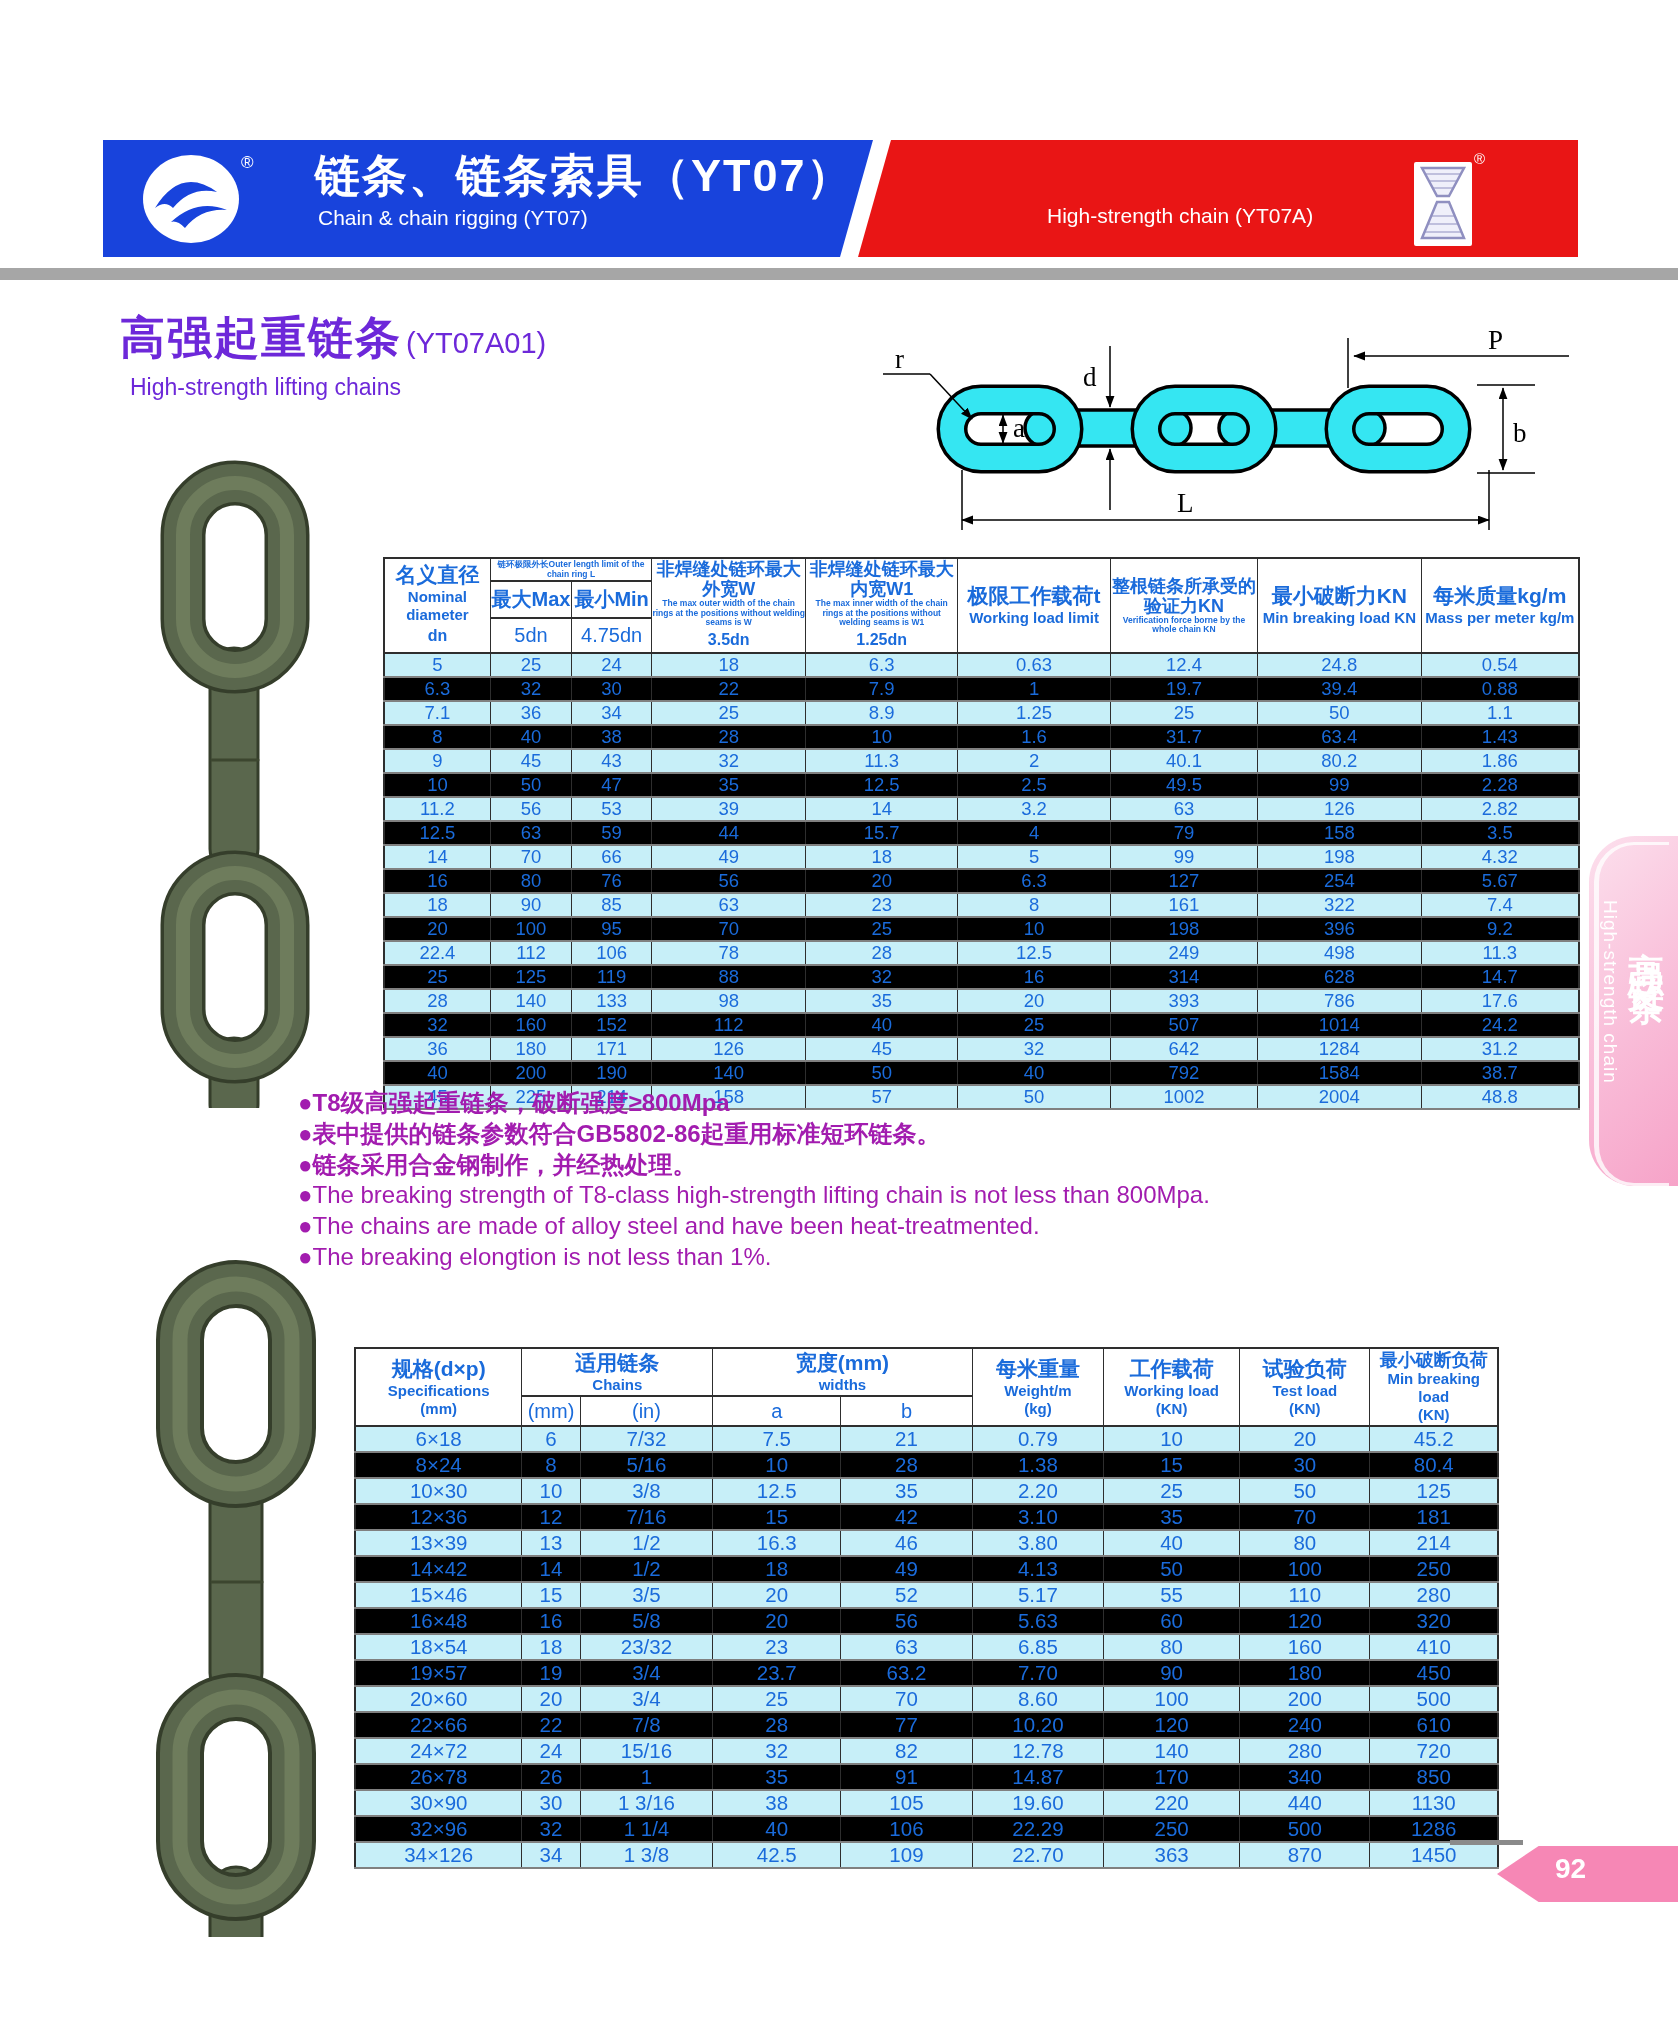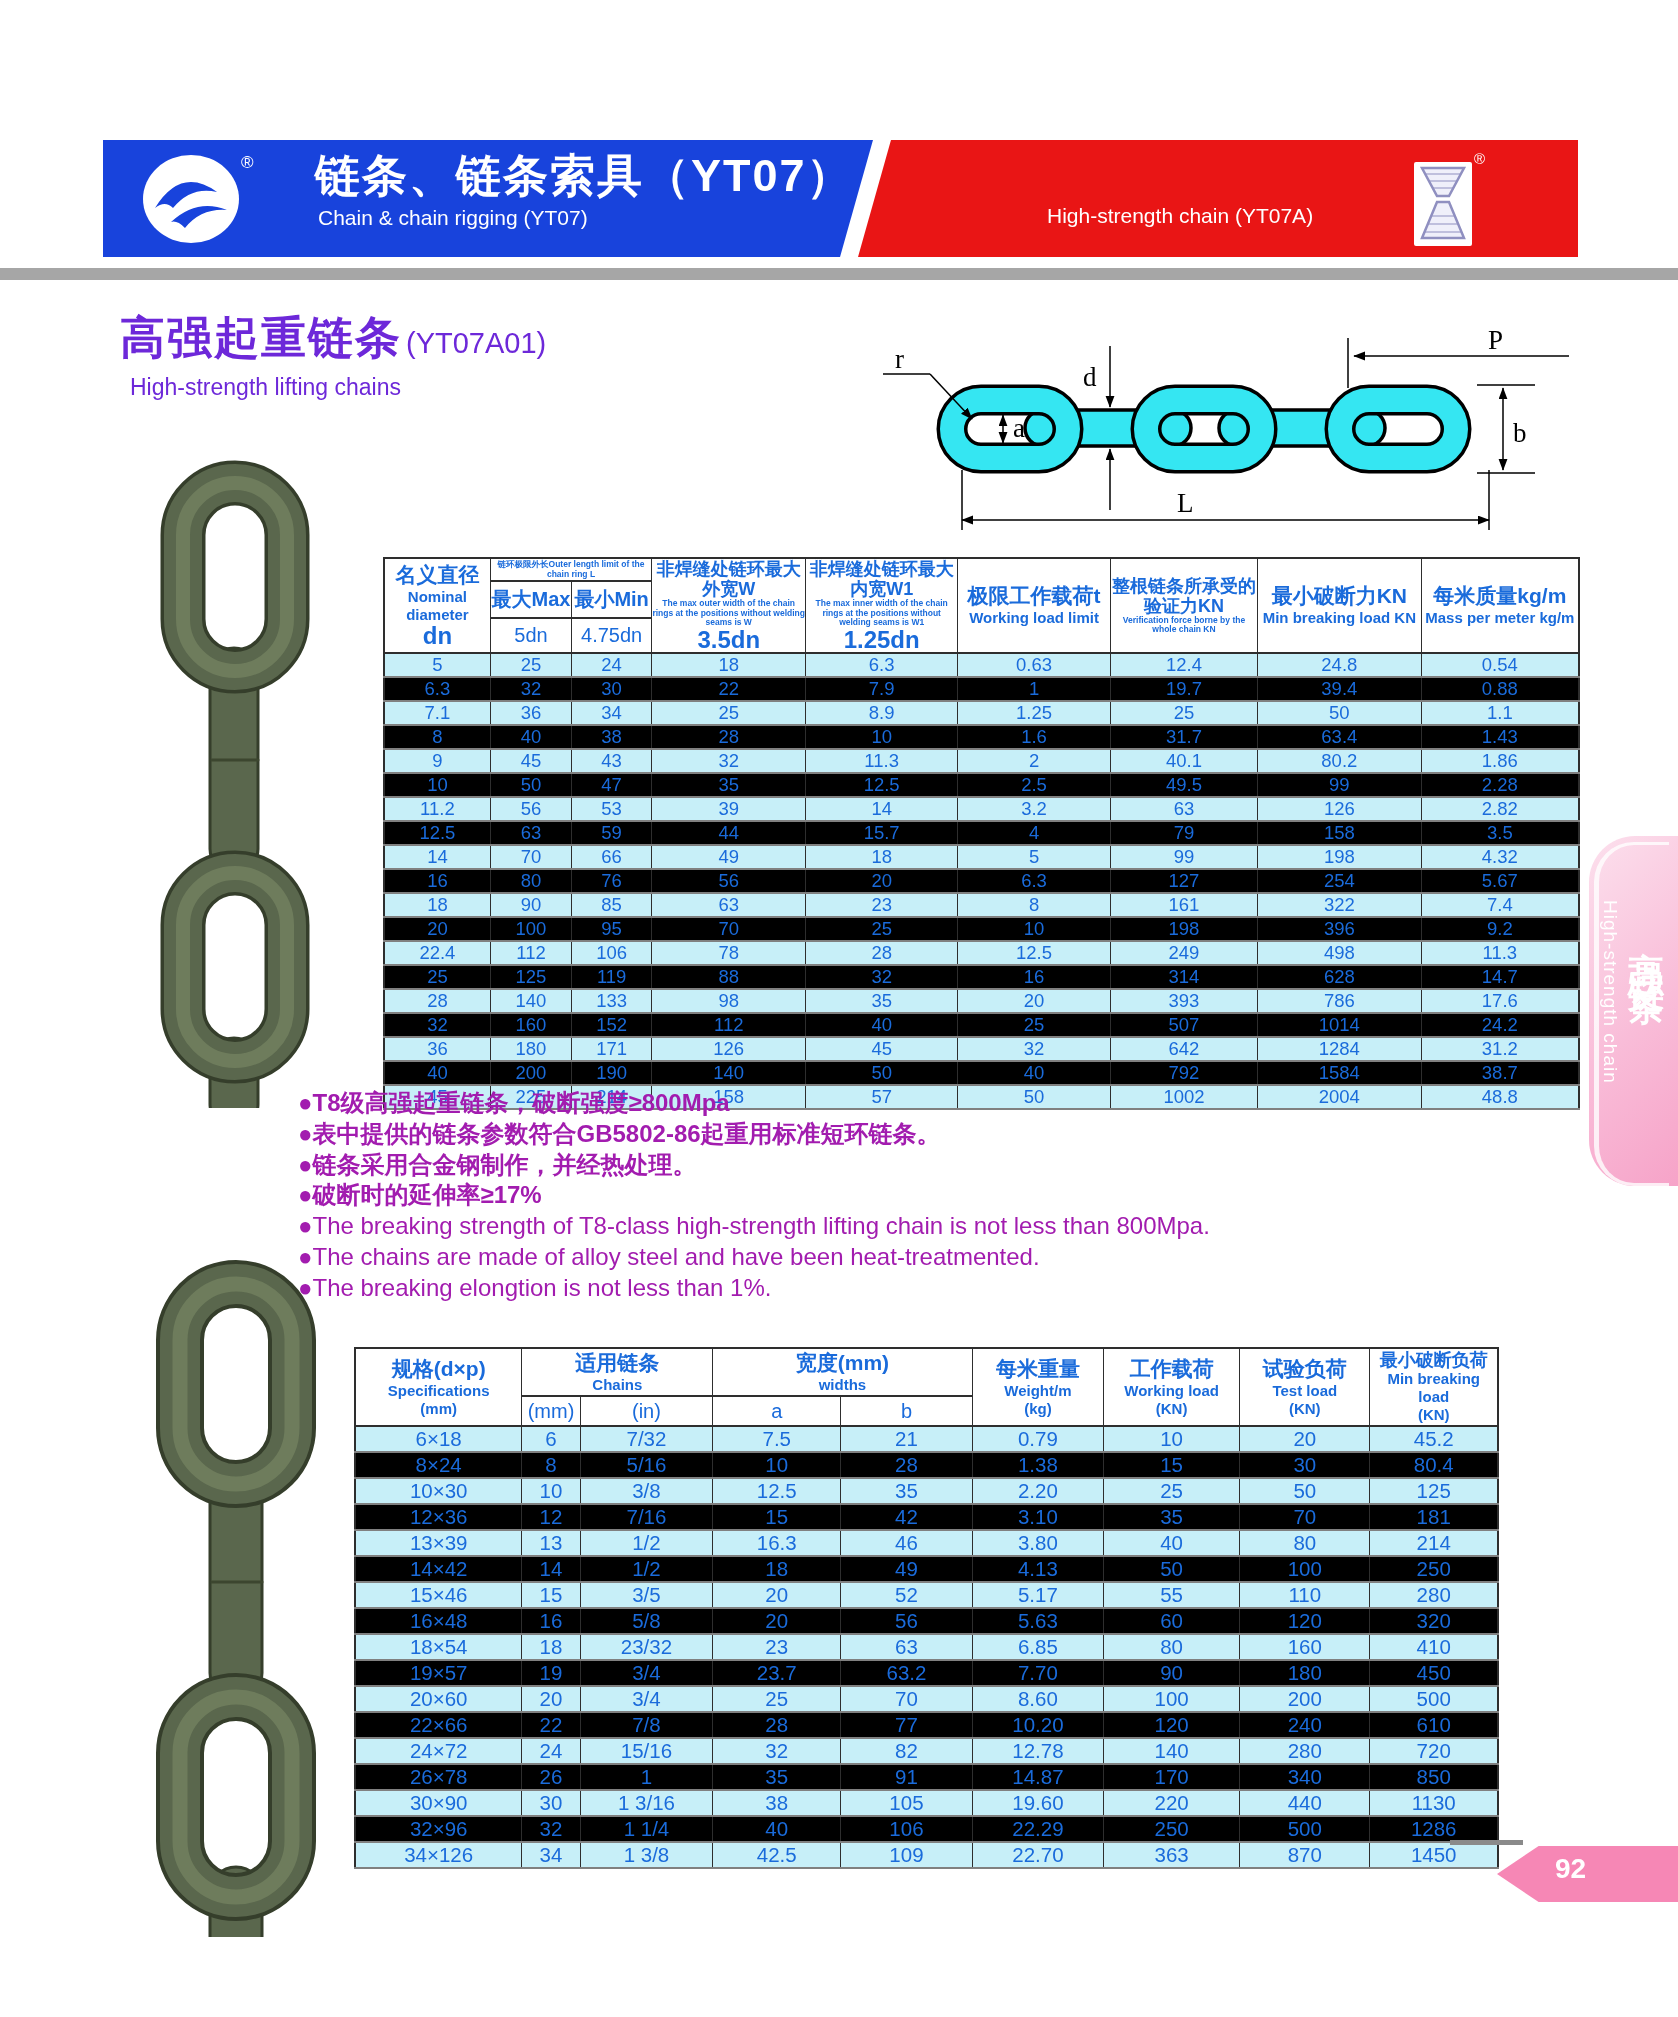--- a/index.html
+++ b/index.html
@@ -38,21 +38,21 @@
         border-top:2.5px solid #808080;border-bottom:2.5px solid #808080;
         text-align:center;vertical-align:middle;padding:0;color:#1A6BDB;overflow:hidden;}
   table{border:2.5px solid #2e2e2e;}
   thead th{border-top:2px solid #2e2e2e;border-bottom:2px solid #2e2e2e;background:#fff;}
   tbody tr:nth-child(odd) td{background:#C7EFF8;}
   .t1 tbody td{height:22px;font-size:18.5px;}
   .t2 tbody td{height:24px;font-size:20.5px;}
   .hz{font-size:21px;font-weight:bold;line-height:26px;}
   .hz2{font-size:18px;font-weight:bold;line-height:20px;}
   .he{font-size:15px;line-height:18px;}
-  .hs{font-size:24px;line-height:24px;}
+  .hs{font-size:16px;line-height:24px;}
   .ht{font-size:8.5px;line-height:9.5px;}
   .h-row1 th{height:16px;}
   .h-row2 th{height:31px;font-size:20px;font-weight:bold;}
   .h-row3 th{height:29px;font-size:20px;font-weight:normal;}
   .t2 .h-rowA th{height:46px;}
   .t2 .h-rowB th{height:28px;font-size:20px;font-weight:normal;}
 
   
   .notes{position:absolute;left:298px;top:1088px;width:1210px;list-style:none;margin:0;padding:0;}
   .notes li{font-size:24px;line-height:30.8px;color:#a21caf;white-space:nowrap;}
@@ -466,21 +466,20 @@
           <td>2004</td>
           <td>48.8</td>
         </tr>
       </tbody>
   </table>
 
   <ul class="notes">
     <li class="note-zh">●T8级高强起重链条，破断强度≥800Mpa</li>
     <li class="note-zh">●表中提供的链条参数符合GB5802-86起重用标准短环链条。</li>
     <li class="note-zh">●链条采用合金钢制作，并经热处理。</li>
-    <li class="note-zh">●破断时的延伸率≥17%</li>
     <li>●The breaking strength of T8-class high-strength lifting chain is not less than 800Mpa.</li>
     <li>●The chains are made of alloy steel and have been heat-treatmented.</li>
     <li>●The breaking elongtion is not less than 1%.</li>
   </ul>
 
   <table class="spec-table t2">
     <colgroup>
       <col style="width:14.6%">
         <col style="width:5.1%">
         <col style="width:11.6%">

